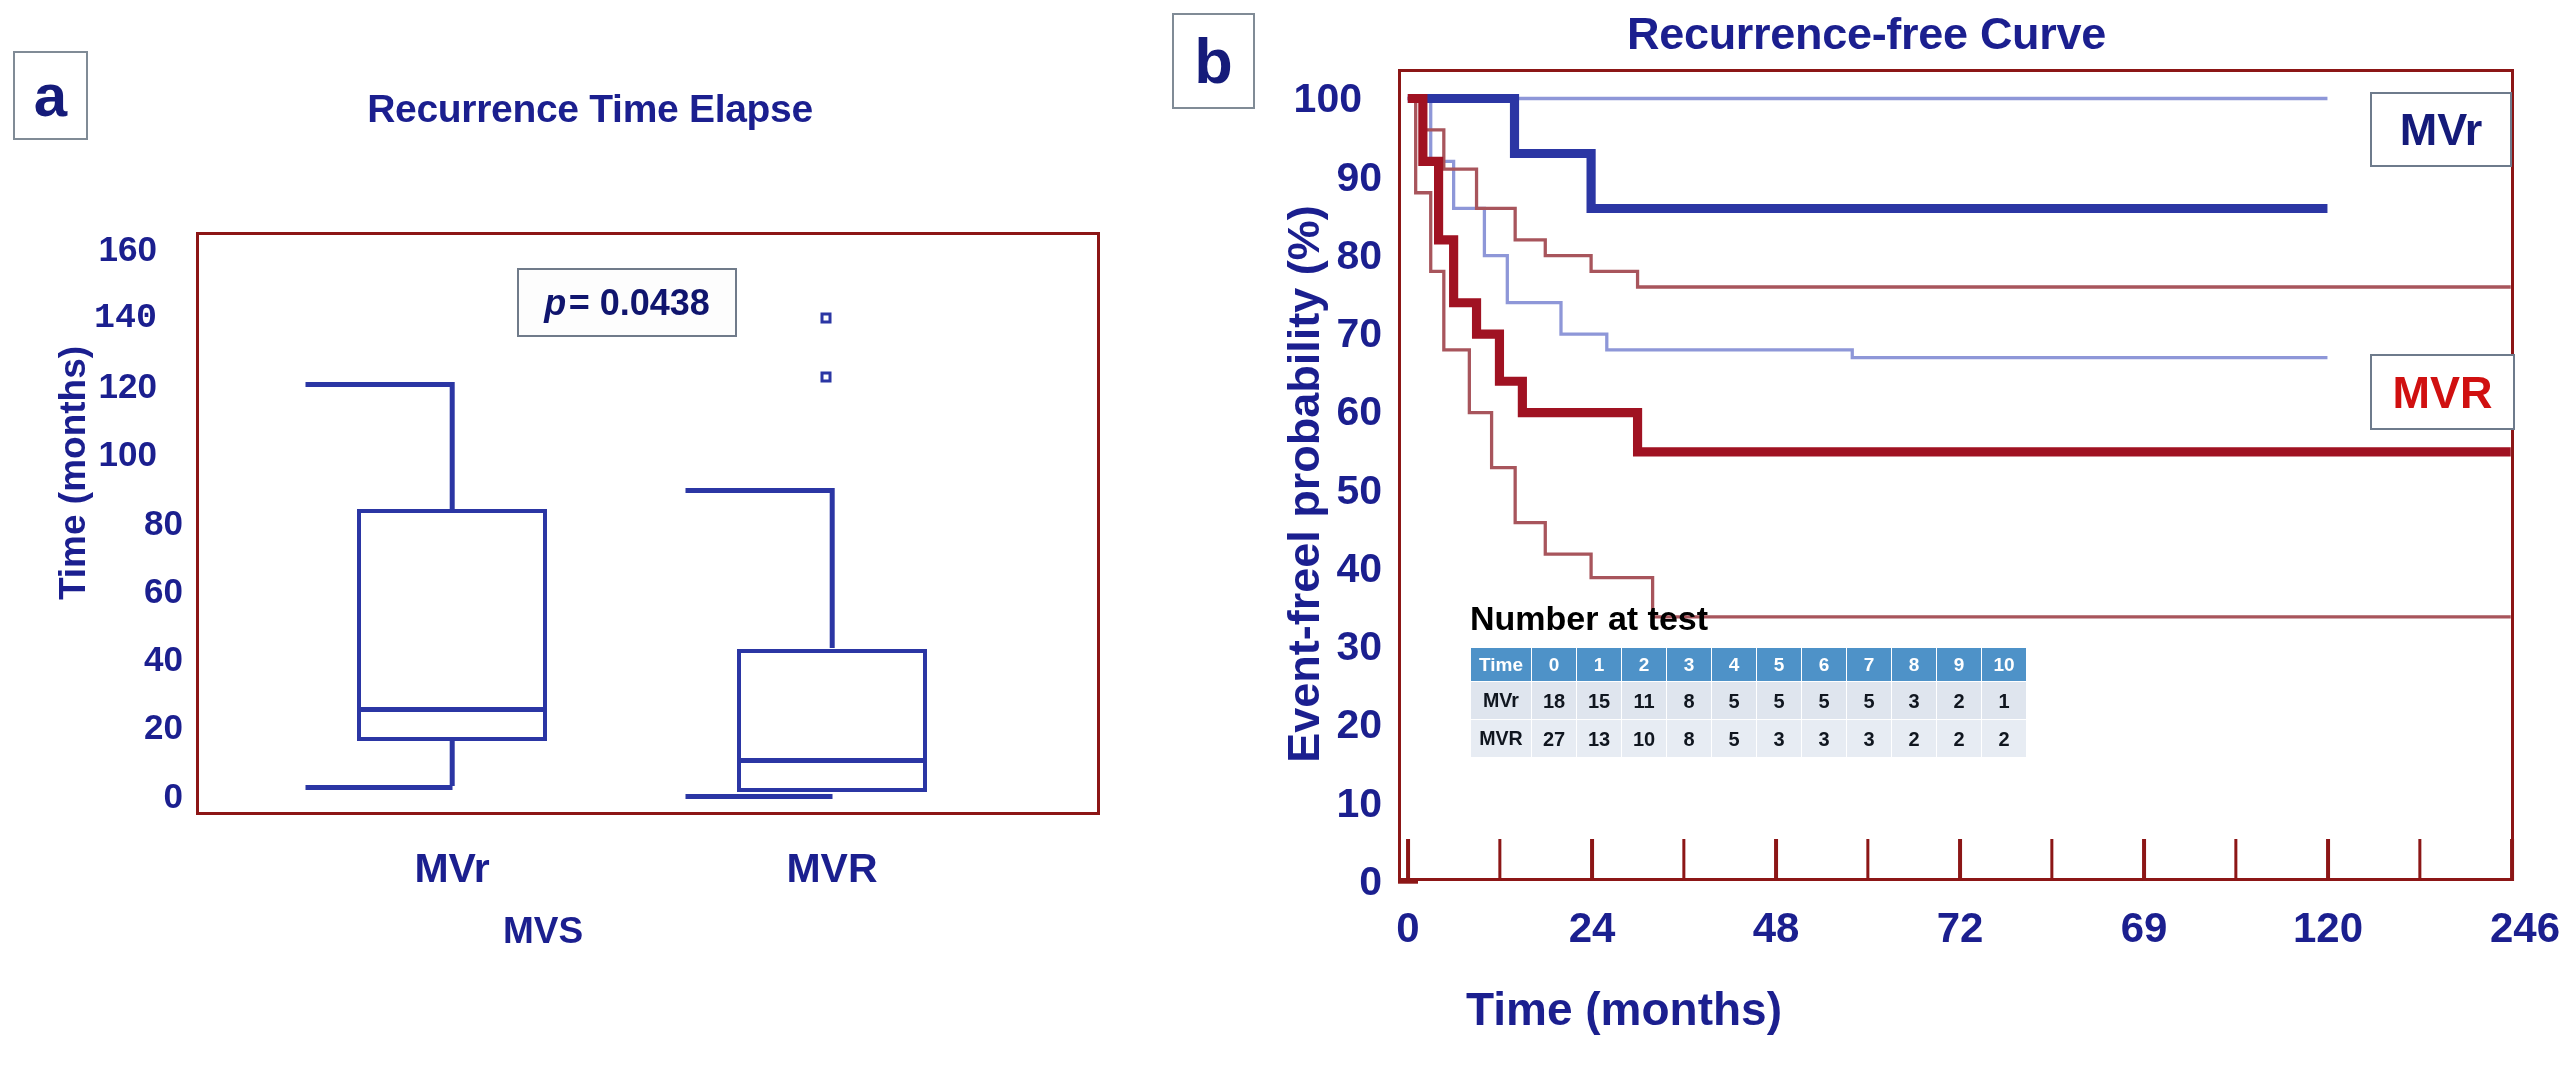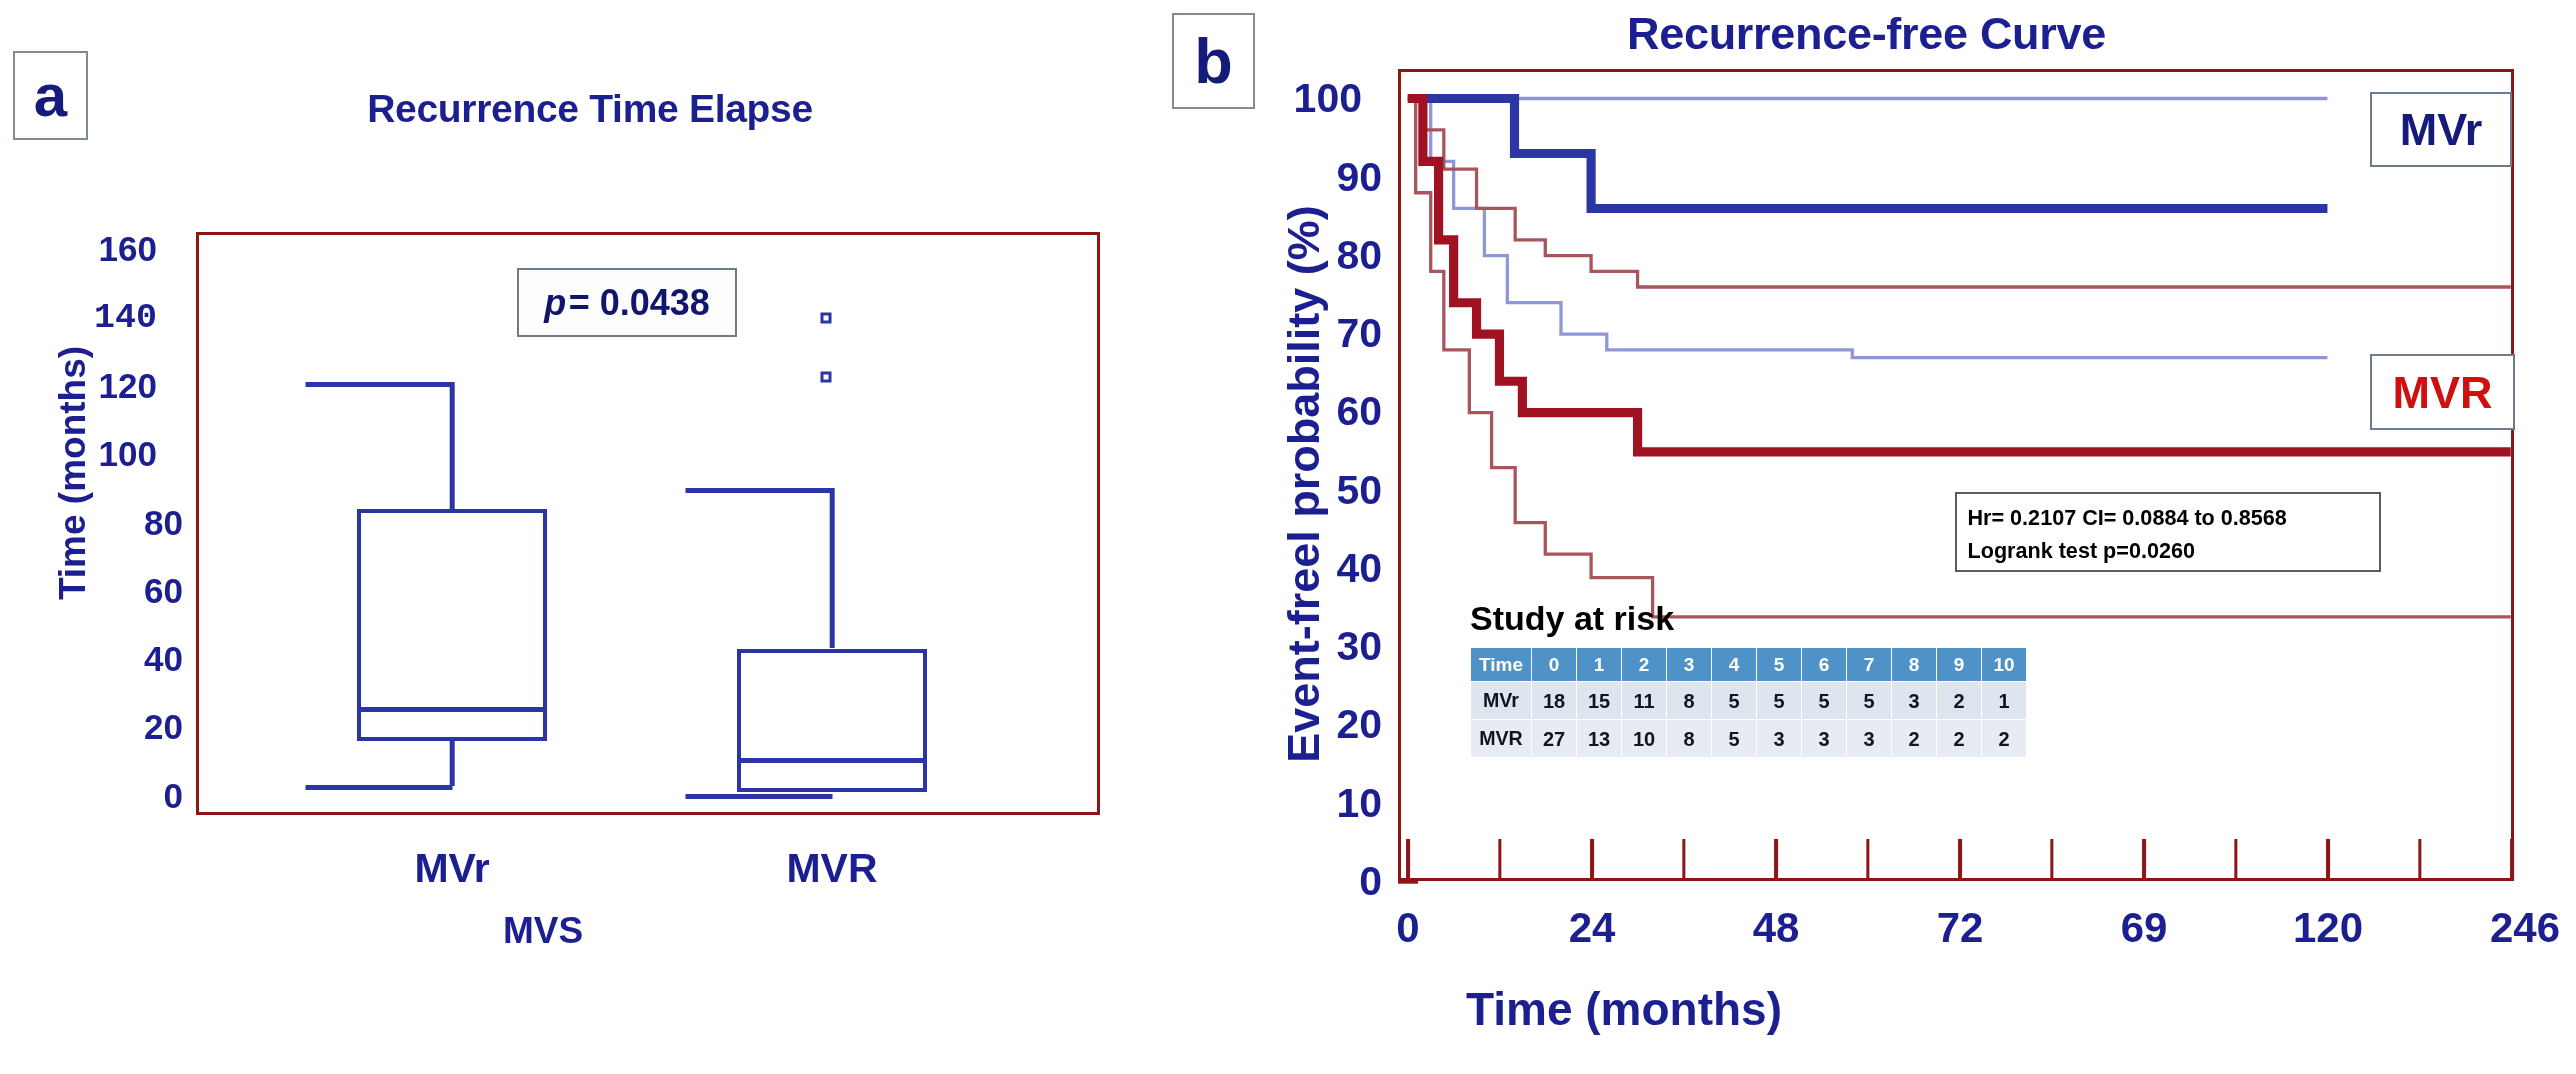--- a/index.html
+++ b/index.html
@@ -281,26 +281,22 @@
   <div class="b-xtick-label" style="left:1960px;top:904px;">72</div>
   <div class="b-xtick-label" style="left:2144px;top:904px;">69</div>
   <div class="b-xtick-label" style="left:2328px;top:904px;">120</div>
   <div class="b-xtick-label" style="left:2525px;top:904px;">246</div>
 
   <div id="axis-title-b-x" class="axis-title">Time (months)</div>
 
   <div id="legend-mvr-lower" class="km-legend">MVr</div>
   <div id="legend-mvr-upper" class="km-legend">MVR</div>
 
-  <div id="stats-box">
-    <div>Hr= 0.2107 CI= 0.0884 to 0.8568</div>
-    <div>Logrank test p=0.0260</div>
-  </div>
-
-  <div id="risk-title">Study at risk</div>
+
+  <div id="risk-title">Number at test</div>
 
   <table id="risk-table">
     <thead>
       <tr>
         <th class="lbl">Time</th>
         <th>0</th>
         <th>1</th>
         <th>2</th>
         <th>3</th>
         <th>4</th>

